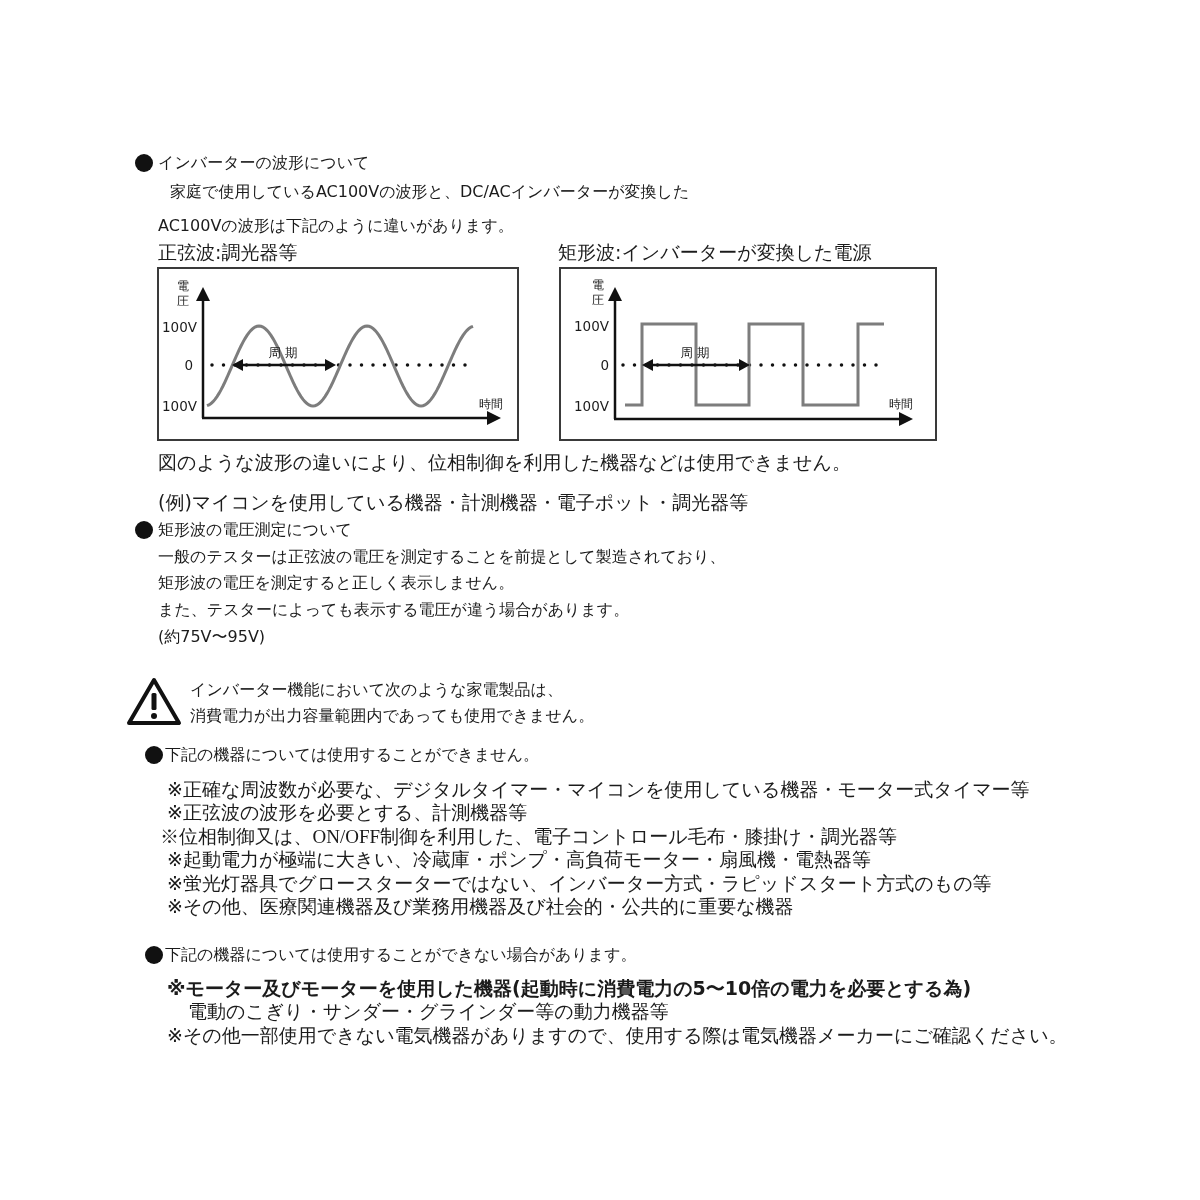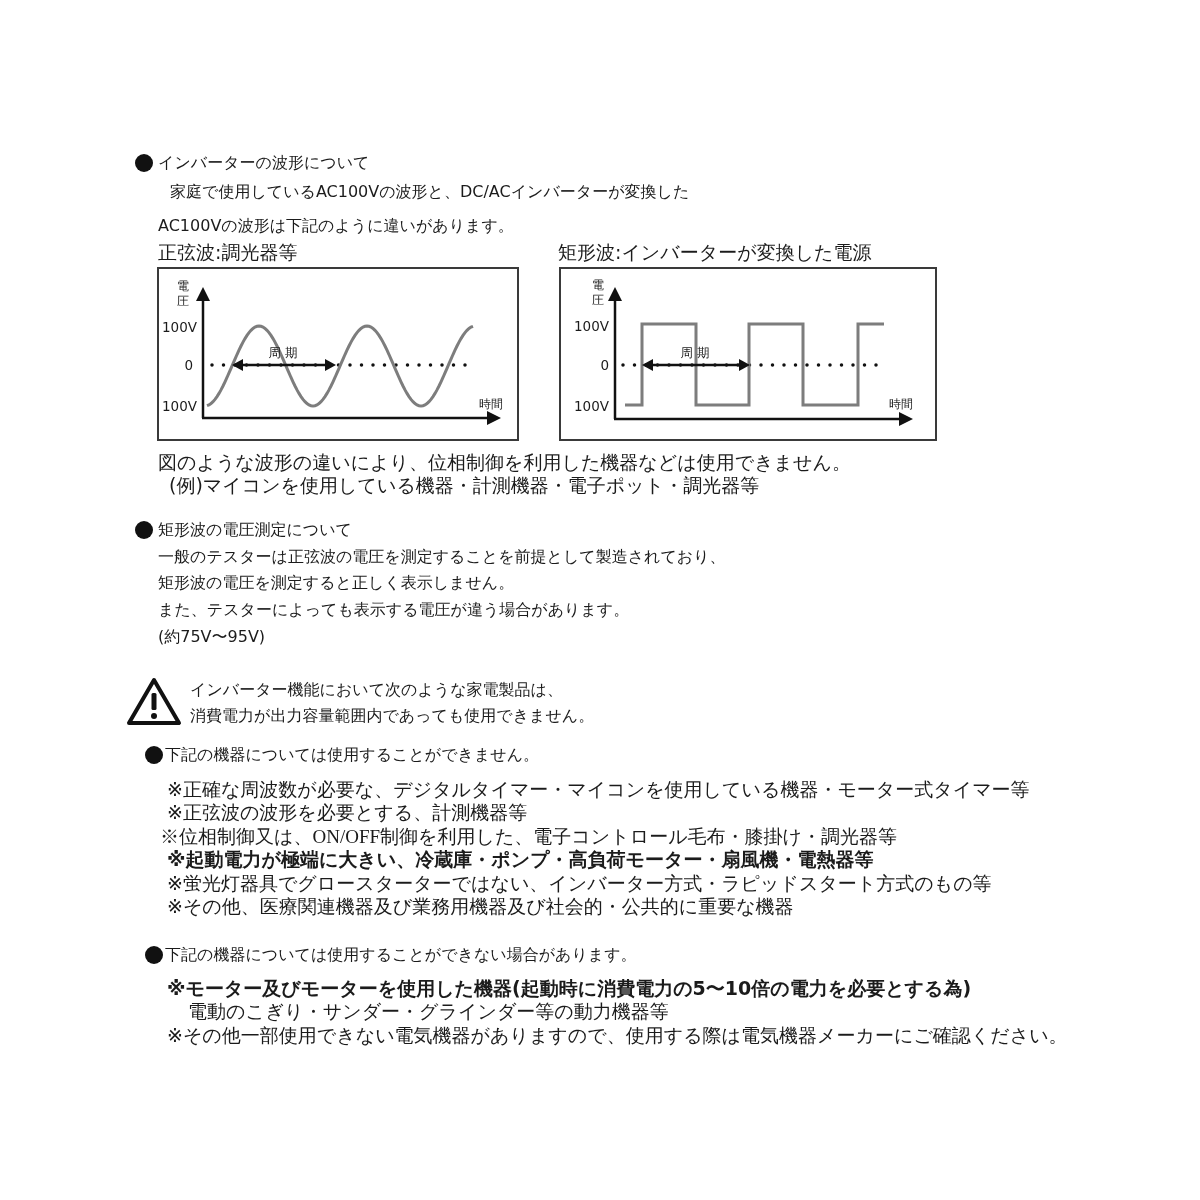--- a/index.html
+++ b/index.html
@@ -62,21 +62,21 @@
   <text x="598" y="289" font-size="12" text-anchor="middle">電</text>
   <text x="598" y="304" font-size="12" text-anchor="middle">圧</text>
   <text x="609" y="331" font-size="13.5" text-anchor="end">100V</text>
   <text x="609" y="370" font-size="13.5" text-anchor="end">0</text>
   <text x="609" y="411" font-size="13.5" text-anchor="end">100V</text>
   <text x="695" y="357" font-size="12.5" text-anchor="middle" xml:space="preserve">周 期</text>
   <text x="901" y="408" font-size="12" text-anchor="middle">時間</text>
 </svg>
 
 <div class="ln sm" style="left:158px; top:451px;">図のような波形の違いにより、位相制御を利用した機器などは使用できません。</div>
-<div class="ln sm" style="left:158px; top:474px;margin-left:11px;">(例)マイコンを使用している機器・計測機器・電子ポット・調光器等</div>
+<div class="ln sm" style="left:158px; top:491px;">(例)マイコンを使用している機器・計測機器・電子ポット・調光器等</div>
 
 <div class="dot" style="left:135px; top:521px;"></div>
 <div class="ln big" style="left:158px; top:517px;">矩形波の電圧測定について</div>
 <div class="ln big" style="left:158px; top:544px;text-align:right;">一般のテスターは正弦波の電圧を測定することを前提として製造されており、</div>
 <div class="ln big" style="left:158px; top:570px;">矩形波の電圧を測定すると正しく表示しません。</div>
 <div class="ln big" style="left:158px; top:597px;">また、テスターによっても表示する電圧が違う場合があります。</div>
 <div class="ln big" style="left:158px; top:624px;">(約75V〜95V)</div>
 
 <svg style="position:absolute; left:126px; top:676px;" width="56" height="50" viewBox="0 0 56 50">
   <polygon points="28,4 53,47 3,47" fill="#fff" stroke="#111" stroke-width="4" stroke-linejoin="round"></polygon>
@@ -84,21 +84,21 @@
   <circle cx="28" cy="40" r="3" fill="#111"></circle>
 </svg>
 <div class="ln big" style="left:190px; top:677px;">インバーター機能において次のような家電製品は、</div>
 <div class="ln big" style="left:190px; top:703px;">消費電力が出力容量範囲内であっても使用できません。</div>
 
 <div class="dot" style="left:145px; top:746px;"></div>
 <div class="ln big" style="left:165px; top:742px;">下記の機器については使用することができません。</div>
 <div class="ln sm" style="left:167px; top:778px;">※正確な周波数が必要な、デジタルタイマー・マイコンを使用している機器・モーター式タイマー等</div>
 <div class="ln sm" style="left:167px; top:801px;">※正弦波の波形を必要とする、計測機器等</div>
 <div class="ln sm" style="left:160px; top:825px;font-family:Liberation Serif, serif;">※位相制御又は、ON/OFF制御を利用した、電子コントロール毛布・膝掛け・調光器等</div>
-<div class="ln sm" style="left:167px; top:848px;font-weight:bold;">※起動電力が極端に大きい、冷蔵庫・ポンプ・高負荷モーター・扇風機・電熱器等</div>
+<div class="ln sm" style="left:167px; top:848px;">※起動電力が極端に大きい、冷蔵庫・ポンプ・高負荷モーター・扇風機・電熱器等</div>
 <div class="ln sm" style="left:167px; top:872px;">※蛍光灯器具でグロースターターではない、インバーター方式・ラピッドスタート方式のもの等</div>
 <div class="ln sm" style="left:167px; top:895px;">※その他、医療関連機器及び業務用機器及び社会的・公共的に重要な機器</div>
 
 <div class="dot" style="left:145px; top:946px;"></div>
 <div class="ln big" style="left:165px; top:942px;">下記の機器については使用することができない場合があります。</div>
 <div class="ln sm" style="left:167px; top:977px;font-weight:bold;">※モーター及びモーターを使用した機器(起動時に消費電力の5〜10倍の電力を必要とする為)</div>
 <div class="ln sm" style="left:188px; top:1000px;">電動のこぎり・サンダー・グラインダー等の動力機器等</div>
 <div class="ln sm" style="left:167px; top:1024px;">※その他一部使用できない電気機器がありますので、使用する際は電気機器メーカーにご確認ください。</div>
 
 </body></html>

